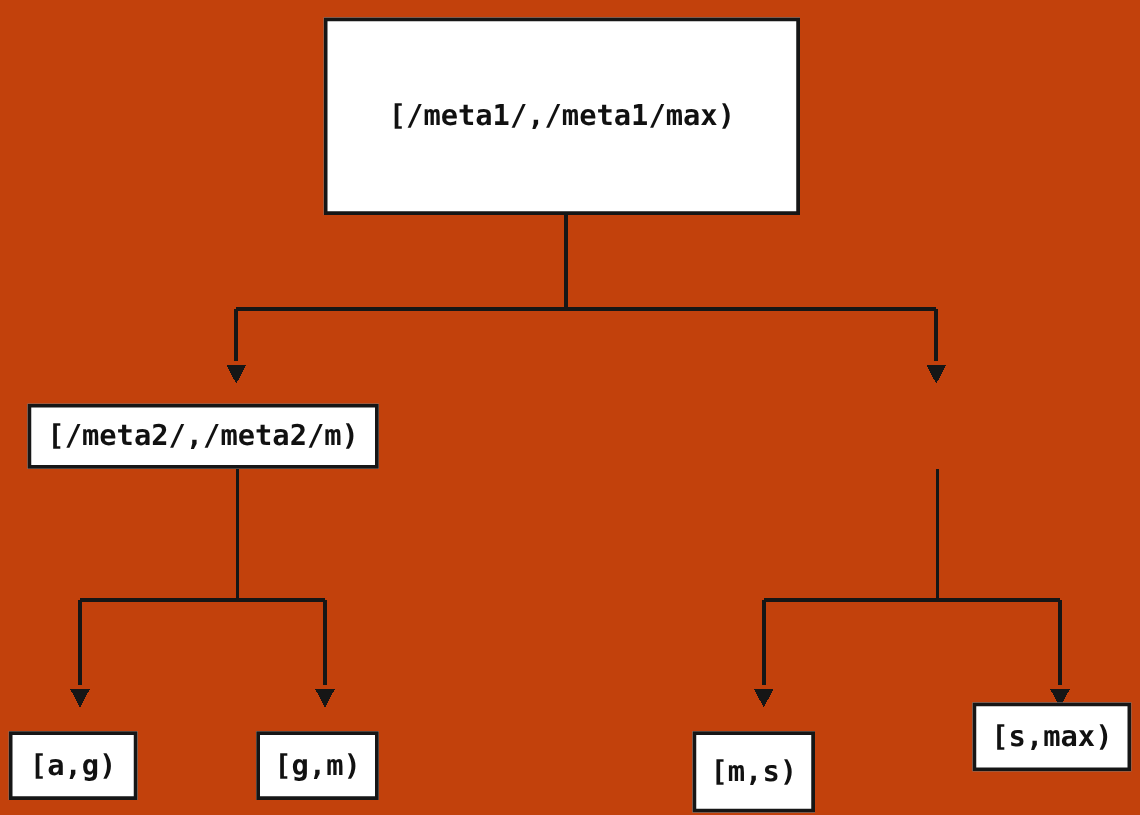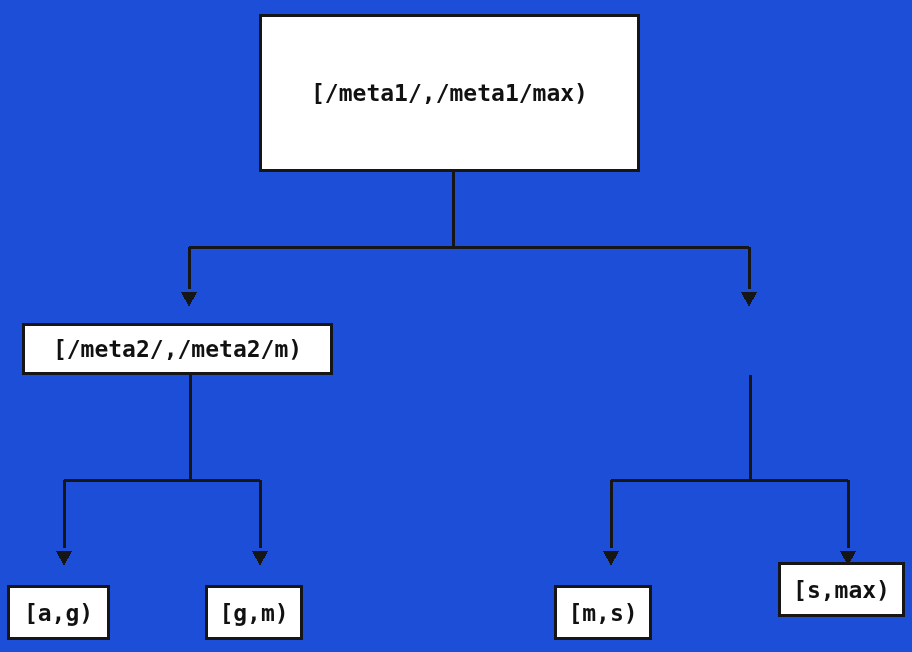--- a/index.html
+++ b/index.html
@@ -4,21 +4,21 @@
 <style>
   html, body {
     margin: 0;
     padding: 0;
     background: #ffffff;
   }
   .stage {
     position: relative;
     width: 912px;
     height: 652px;
-    background: #1d4ed8;
+    background: #c2410c;
     font-family: "DejaVu Sans Mono", "Liberation Mono", monospace;
     overflow: hidden;
   }
   .wires {
     position: absolute;
     left: 0;
     top: 0;
     width: 912px;
     height: 652px;
     display: block;
@@ -33,25 +33,25 @@
     justify-content: center;
   }
   .node .label {
     font-size: 23px;
     font-weight: bold;
     color: #111111;
     white-space: nowrap;
     letter-spacing: 0;
   }
   #node-root    { left: 259px; top: 14px;  width: 381px; height: 158px; }
-  #node-l2-low  { left: 22px;  top: 323px; width: 311px; height: 52px;  }
+  #node-l2-low  { left: 22px;  top: 323px; width: 281px; height: 52px;  }
   #node-l2-high { left: 583px; top: 323px; width: 320px; height: 52px;  }
   #node-leaf-ag   { left: 7px;   top: 585px; width: 103px; height: 55px; }
   #node-leaf-gm   { left: 205px; top: 585px; width: 98px;  height: 55px; }
-  #node-leaf-ms   { left: 554px; top: 585px; width: 98px;  height: 55px; }
+  #node-leaf-ms   { left: 554px; top: 585px; width: 98px;  height: 65px; }
   #node-leaf-smax { left: 778px; top: 562px; width: 127px; height: 55px; }
 </style>
 </head>
 <body>
 
 <div class="stage">
 
   <svg class="wires" xmlns="http://www.w3.org/2000/svg" viewBox="0 0 912 652" shape-rendering="crispEdges">
 
     <g fill="none" stroke-width="3" stroke="#161616">

